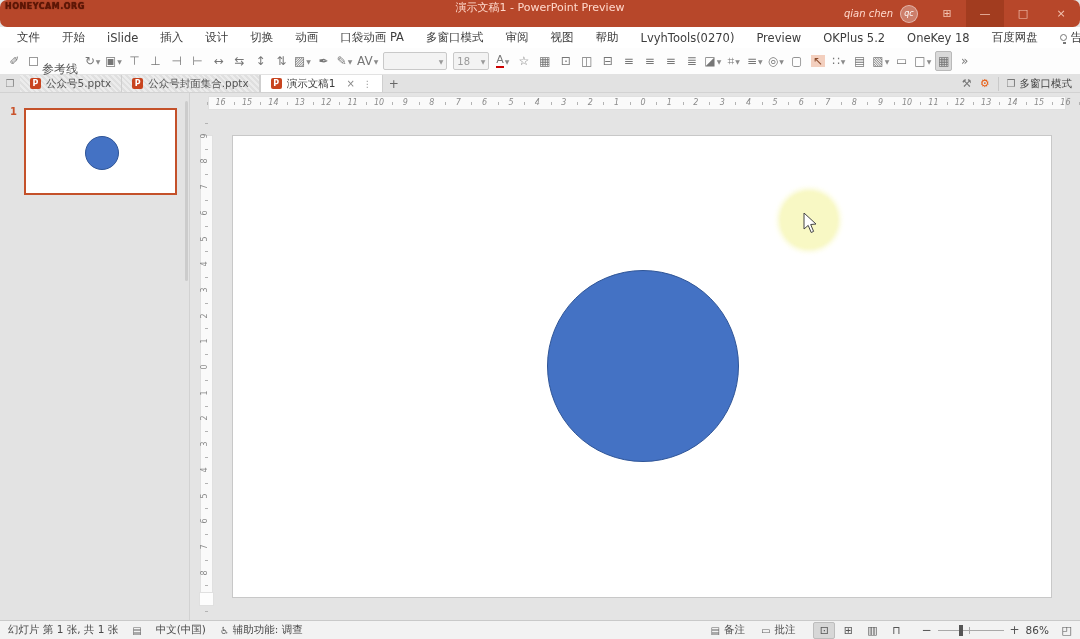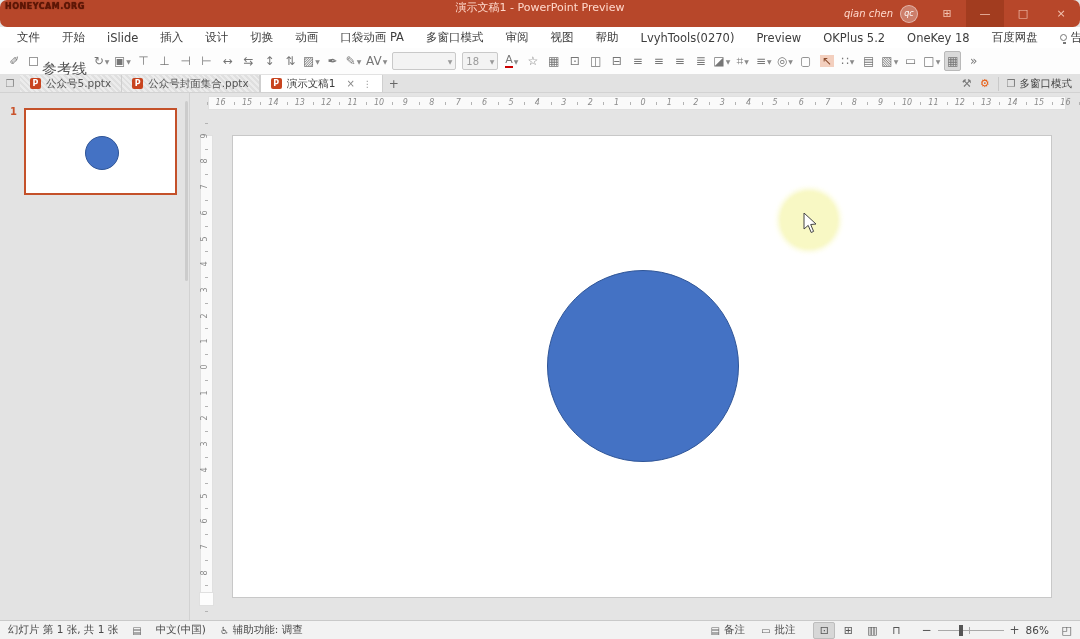--- a/index.html
+++ b/index.html
@@ -27,21 +27,21 @@
   
   #toolbar{left:0;top:48px;width:1080px;height:27px;background:#fdfdfd;display:flex;align-items:center;padding:0 4px;border-bottom:1px solid #e2e2e2;}
   .tbi{display:flex;align-items:center;justify-content:center;min-width:17px;height:20px;margin:0 2px;color:#767676;font-size:12px;position:relative;border-radius:2px;}
   .tbi .gl{line-height:1;}
   .tbi .dd{font-size:6px;color:#8a8a8a;margin-left:1px;}
   .tbi.sel{background:#d9d9d9;border:1px solid #b9b9b9;}
   .tbi.hl .gl{background:#f3cfbe;padding:0 2px;color:#8a4a2a;}
   .tbi.fontcolor .gl{border-bottom:2px solid #c00;font-size:11px;line-height:1.1;}
   .tb-check{display:flex;align-items:center;gap:4px;margin:0 4px;}
   .tb-check .box{width:9px;height:9px;border:1px solid #9a9a9a;background:#fff;}
-  .tb-check .lb{font-size:15px;color:#555;margin-top:16px;}
+  .tb-check .lb{font-size:12px;color:#555;margin-top:16px;}
   .combo{height:18px;border:1px solid #c9c9c9;background:#f3f3f3;display:flex;align-items:center;margin:0 3px;padding:0 3px;border-radius:2px;}
   .combo .val{flex:1;font-size:10px;color:#9a9a9a;}
   .combo .dd{font-size:6px;color:#9a9a9a;}
 
   
   #tabbar{left:0;top:75px;width:1080px;height:18px;background:#e2e2e2;display:flex;align-items:stretch;border-bottom:1px solid #d2d2d2;}
   #tab-lead{width:20px;display:flex;align-items:center;justify-content:center;color:#888;font-size:10px;}
   .doc-tab{display:flex;align-items:center;gap:5px;padding:0 10px;font-size:10.5px;color:#555;border-right:1px solid #cfcfcf;
     background:repeating-linear-gradient(45deg,#ececec 0 2px,#dfdfdf 2px 4px);}
   .doc-tab.active{background:#fff;color:#3a3a3a;border-left:1px solid #cfcfcf;}

